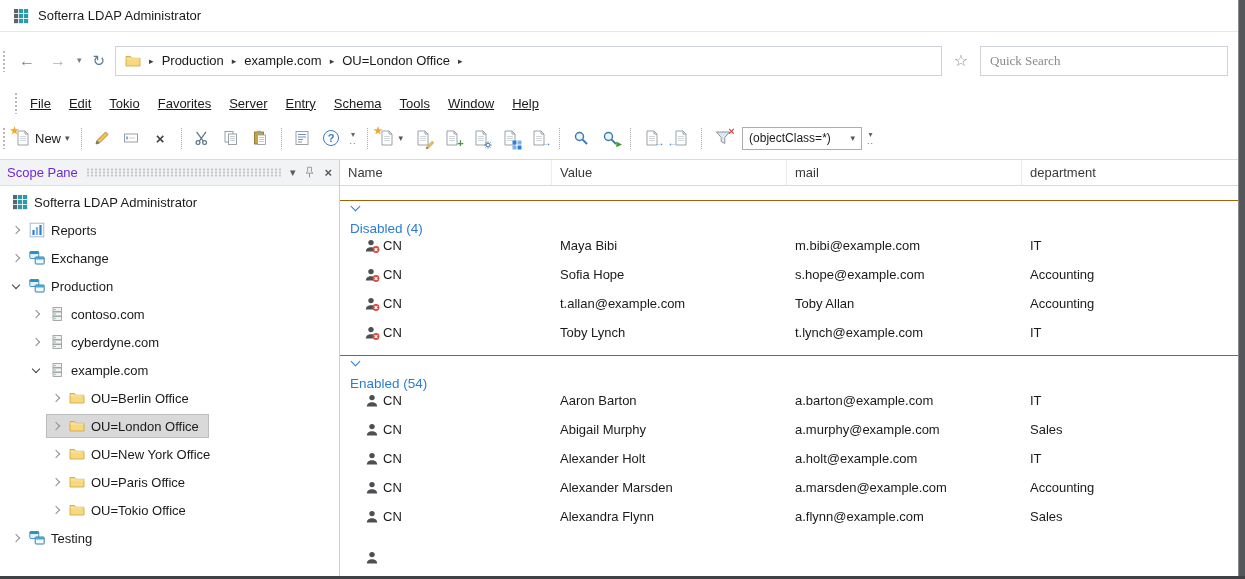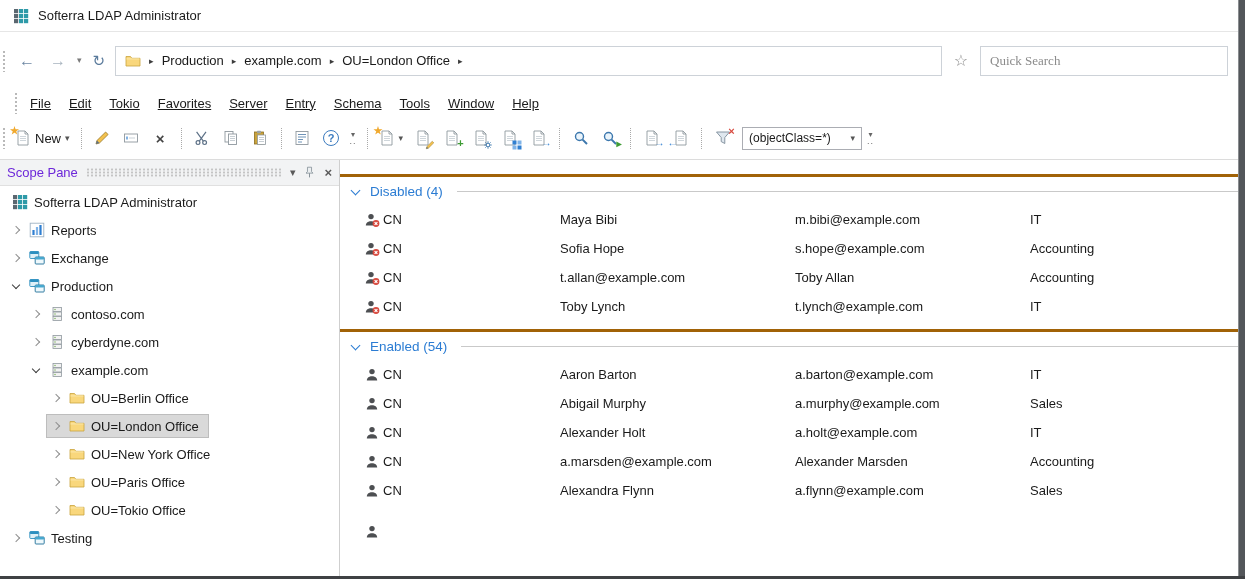--- a/index.html
+++ b/index.html
@@ -81,21 +81,21 @@
   .d2 { padding-left:46px; }
   .ticon { flex:0 0 16px; display:flex; }
   .tlabel { font-size:13px; white-space:nowrap; }
 
   
   .listview { flex:1; display:flex; flex-direction:column; background:#fff; overflow:hidden; }
   .lheader { height:26px; display:grid; grid-template-columns:212px 235px 235px 1fr; border-bottom:1px solid #d9d9d9; align-items:stretch; }
   .lh-cell { font-size:13px; color:#3a3a3a; padding-left:8px; display:flex; align-items:center; border-right:1px solid #ececec; }
   .lh-cell:last-child { border-right:none; }
   .lbody { flex:1; overflow:hidden; }
-  .group-header { margin-top:14px; border-top:3px solid #a16207; height:31px; display:flex; align-items:center; padding-left:10px; gap:8px; }
+  .group-header { margin-top:14px; border-top:1px solid #a16207; height:31px; display:flex; align-items:flex-start; padding-left:10px; gap:8px;flex-direction:column; }
   .group-header.second { margin-top:8px; }
   .gchev { width:12px; height:12px; position:relative; flex:0 0 12px; }
   .gchev::before { content:""; position:absolute; left:2px; top:1.5px; width:6px; height:6px; border:solid #2b7cd3; border-width:0 1.6px 1.6px 0; transform:rotate(45deg); }
   .glabel { color:#2b7cd3; font-size:13.5px; white-space:nowrap; }
   .gline { flex:1; height:1px; background:#c9c9c9; margin-left:6px; }
   .lrow { height:29px; display:grid; grid-template-columns:212px 235px 235px 1fr; align-items:center; }
   .lrow.partial { margin-top:12px; }
   .lcell { font-size:13px; padding-left:8px; white-space:nowrap; overflow:hidden; }
   .lcell.name { display:flex; align-items:flex-start; gap:3px; padding-left:24px; }
   .ricon { flex:0 0 16px; display:flex; }
@@ -616,20 +616,26 @@
                   <use href="#i-net"></use>
                 </svg>
               </span>
             <span class="tlabel">Testing</span>
           </span>
         </div>
       </div>
     </div>
 
     <div class="listview">
+      <div class="lheader">
+        <div class="lh-cell">Name</div>
+        <div class="lh-cell">Value</div>
+        <div class="lh-cell">mail</div>
+        <div class="lh-cell">department</div>
+      </div>
 
       <div class="lbody">
 
         <div class="group-header">
           <span class="gchev"></span>
           <span class="glabel">Disabled (4)</span>
           <span class="gline"></span>
         </div>
 
         <div class="lrow">
@@ -732,22 +738,22 @@
         </div>
         <div class="lrow">
           <div class="lcell name">
             <span class="ricon">
                 <svg class="ic16">
                   <use href="#i-user"></use>
                 </svg>
               </span>
             <span>CN</span>
           </div>
+          <div class="lcell">Alexander Marsden</div>
           <div class="lcell">a.marsden@example.com</div>
-          <div class="lcell">Alexander Marsden</div>
           <div class="lcell">Accounting</div>
         </div>
         <div class="lrow">
           <div class="lcell name">
             <span class="ricon">
                 <svg class="ic16">
                   <use href="#i-user"></use>
                 </svg>
               </span>
             <span>CN</span>

